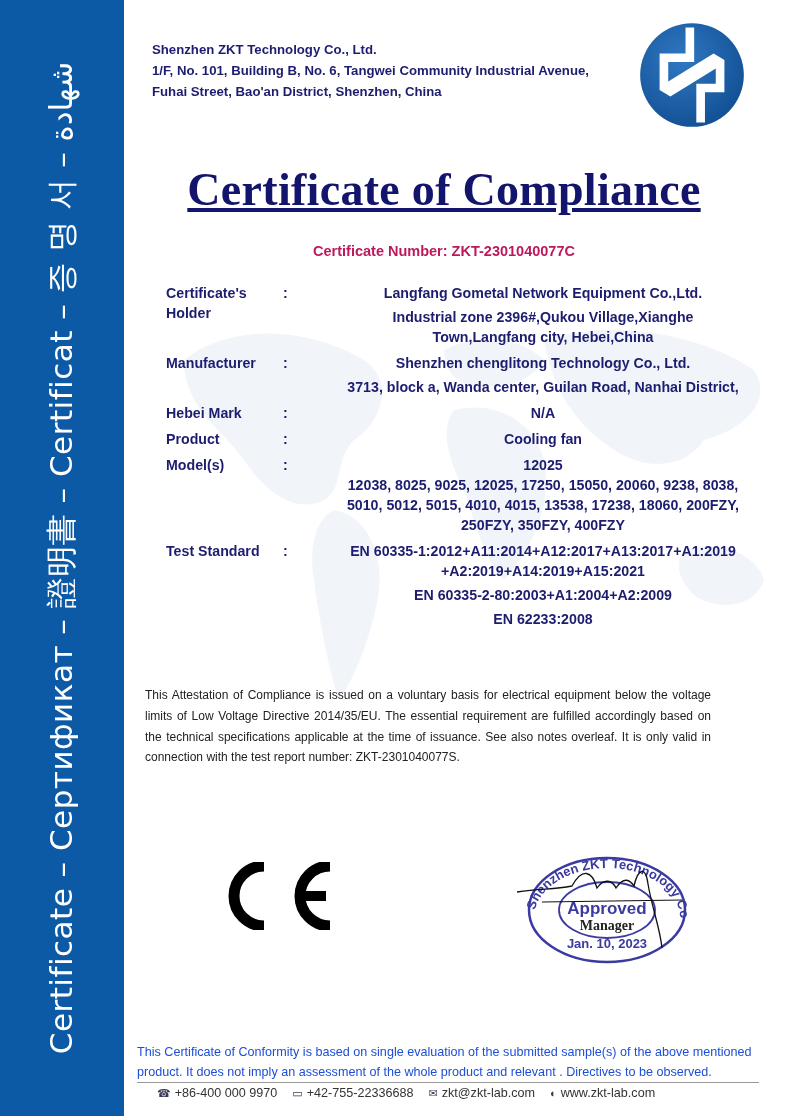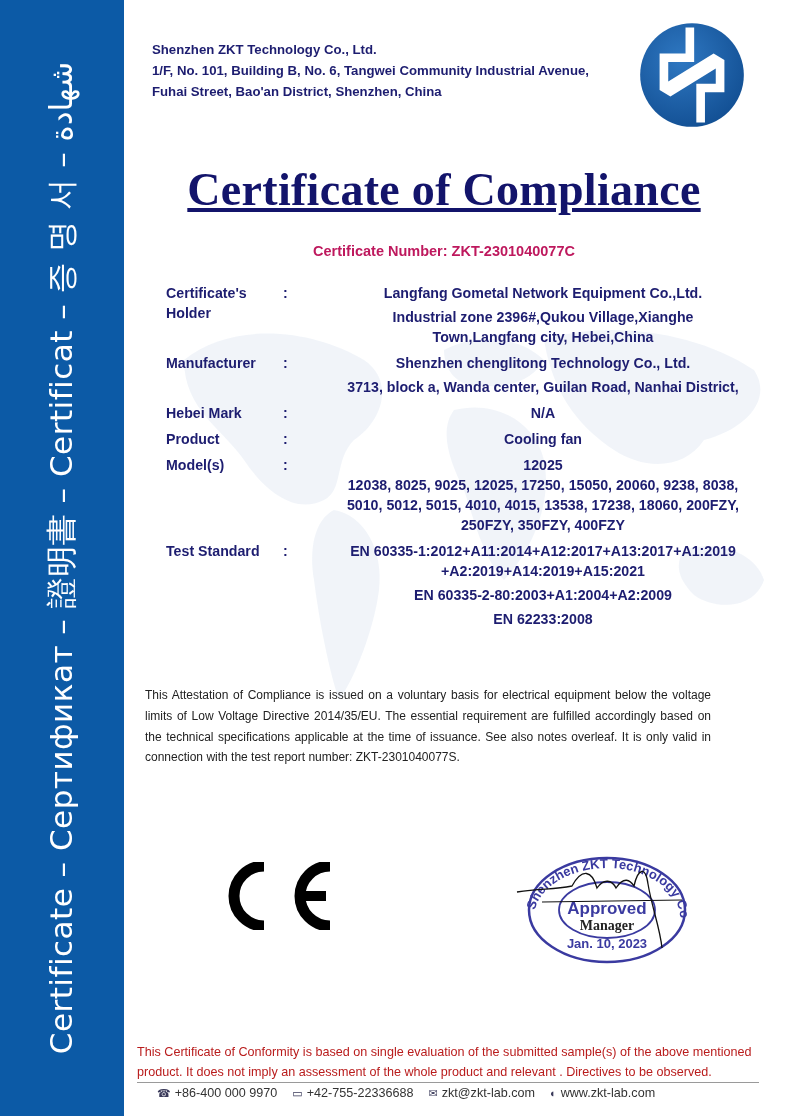--- a/index.html
+++ b/index.html
@@ -42,21 +42,21 @@
   .field-values { flex: 1; }
   .field-values div { line-height: 20px; text-align: center; }
   .field-values .gap { margin-top: 4px; }
   .statement {
     position: absolute; left: 21px; top: 685px; width: 566px;
     color: #222; font-size: 12px; line-height: 20.8px; text-align: justify;
   }
   .ce-mark { position: absolute; left: 84px; top: 862px; width: 128px; height: 68px; }
   .stamp { position: absolute; left: 388px; top: 848px; width: 190px; height: 120px; }
   .footer-note {
-    position: absolute; left: 13px; top: 1042px; width: 630px; color: #b91c1c;
+    position: absolute; left: 13px; top: 1042px; width: 630px; color: #1d4ed8;
     font-size: 12.6px; line-height: 20px;
   }
   .footer-rule { position: absolute; left: 13px; top: 1082px; width: 622px; height: 1px; background: #9a9a9a; }
   .contacts { position: absolute; left: 33px; top: 1086px; display: flex; gap: 15px; font-size: 12.6px; color: #333; }
   .contact { display: flex; align-items: center; gap: 4px; }
   .contact .ic { font-size: 11px; color: #3a3a5a; }
 </style>
 </head>
 <body>
 

